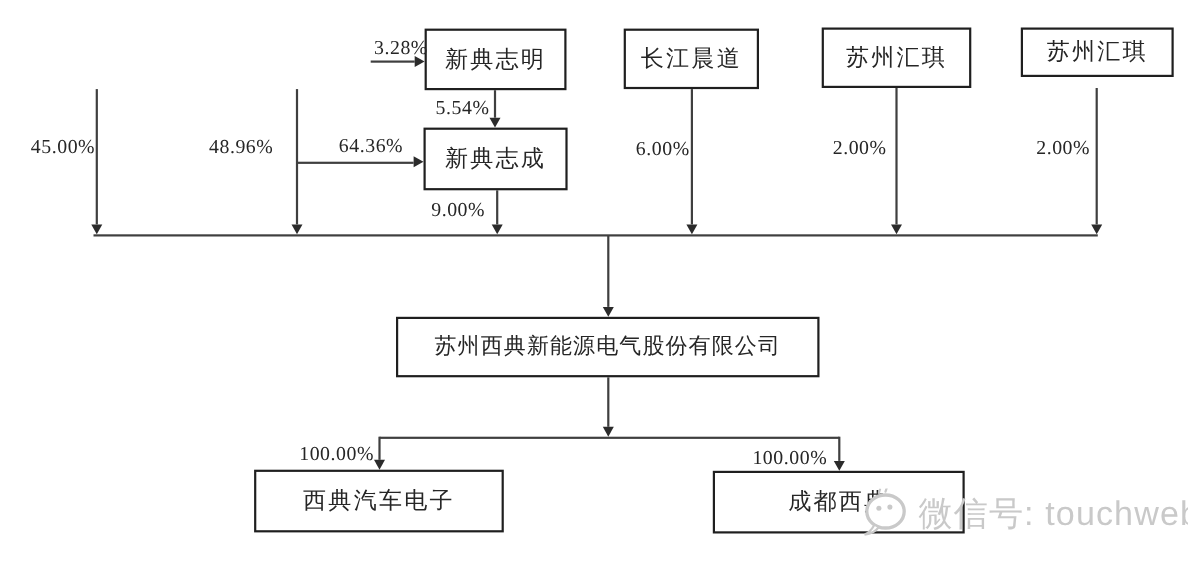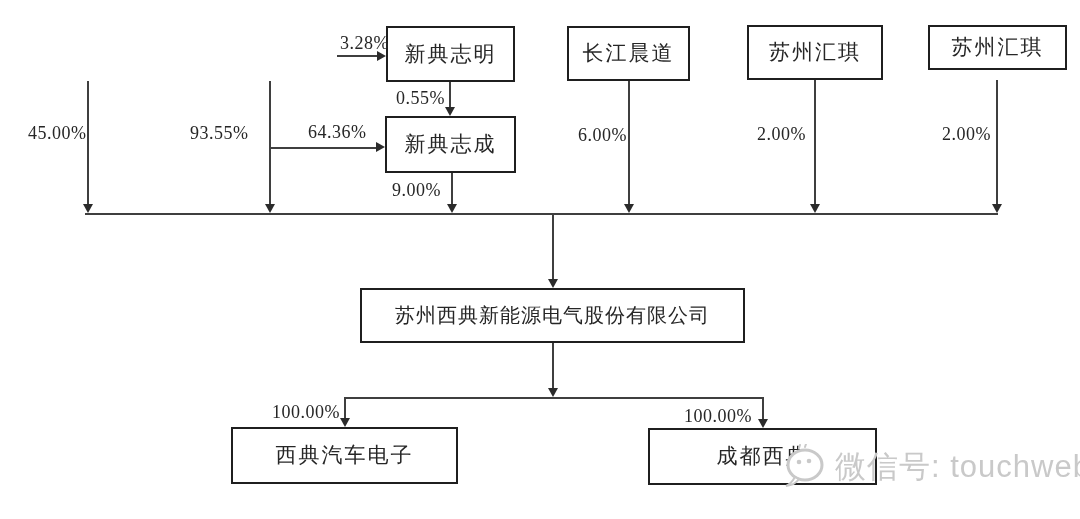--- a/index.html
+++ b/index.html
@@ -84,23 +84,23 @@
   <div class="arr-down" style="left:548px;top:388px"></div>
   <div class="hline" style="left:345px;top:397px;width:418px"></div>
 
   <div class="vline" style="left:344px;top:397px;height:21px"></div>
   <div class="arr-down" style="left:340px;top:418px"></div>
 
   <div class="vline" style="left:762px;top:397px;height:22px"></div>
   <div class="arr-down" style="left:758px;top:419px"></div>
 
   <div class="pct" style="left:28px;top:123px">45.00%</div>
-  <div class="pct" style="left:190px;top:123px">93.55%</div>
+  <div class="pct" style="left:190px;top:123px">48.96%</div>
   <div class="pct" style="left:340px;top:33px">3.28%</div>
-  <div class="pct" style="left:396px;top:88px">0.55%</div>
+  <div class="pct" style="left:396px;top:88px">5.54%</div>
   <div class="pct" style="left:308px;top:122px">64.36%</div>
   <div class="pct" style="left:392px;top:180px">9.00%</div>
   <div class="pct" style="left:578px;top:125px">6.00%</div>
   <div class="pct" style="left:757px;top:124px">2.00%</div>
   <div class="pct" style="left:942px;top:124px">2.00%</div>
   <div class="pct" style="left:272px;top:402px">100.00%</div>
   <div class="pct" style="left:684px;top:406px">100.00%</div>
 
   <div class="watermark">
     <span style="display:inline-block;width:48px;height:46px">

